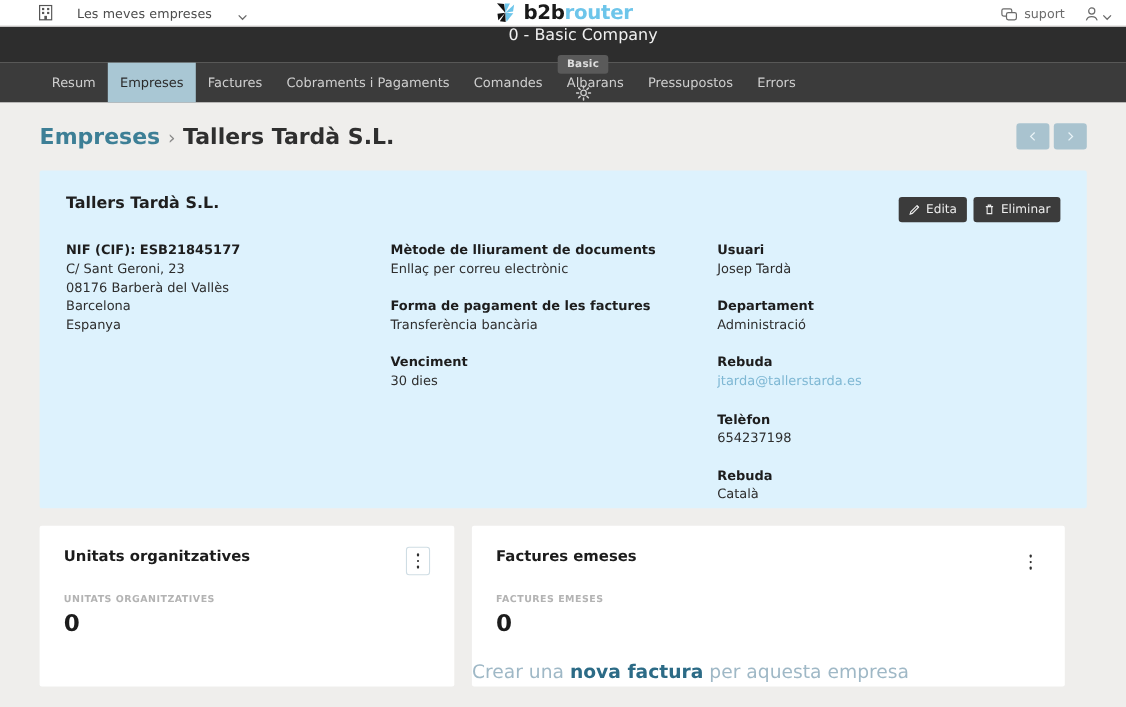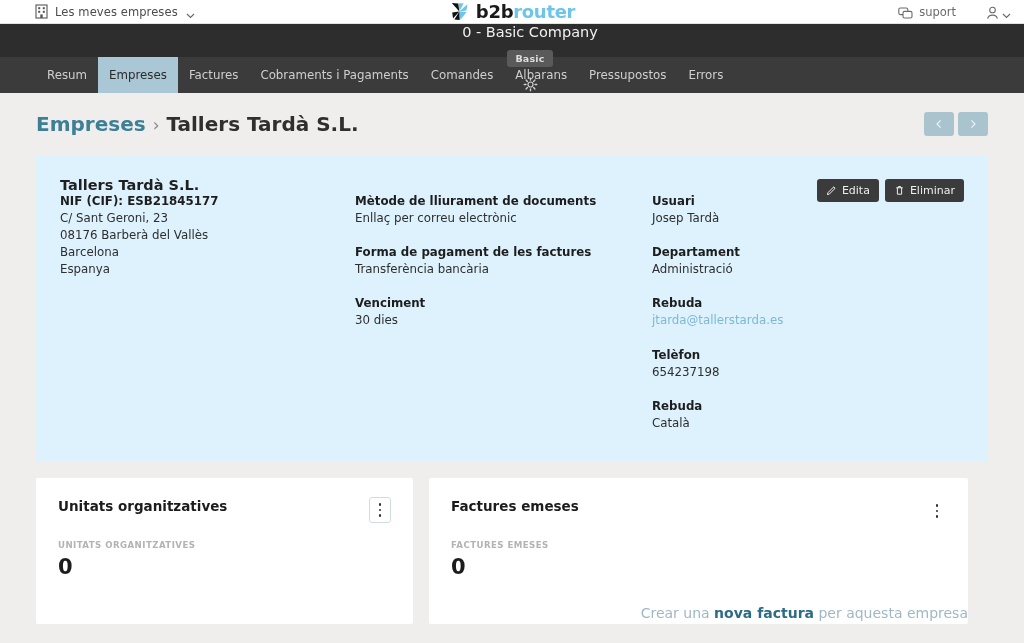--- a/index.html
+++ b/index.html
@@ -10,36 +10,36 @@
     overflow: hidden;
   }
 
   
   .topbar {
     height: 24px; background: #ffffff;
     display: flex; align-items: center;
     position: relative;
     border-bottom: 1px solid #e3e2e0;
   }
-  .topbar-left { display: flex; align-items: center; gap: 7px; margin-left: 35px; }
+  .topbar-left { display: flex; align-items: center; gap: 22px; margin-left: 35px; }
   .bldg-icon { width: 13px; height: 15px; display: block; }
   .topbar-label {
     font-size: 11.5px; color: #4c4c4c; letter-spacing: .1px;
   }
   .chev { width: 11px; height: 11px; display: block; }
   .logo-wrap {
     position: absolute; left: 50%; transform: translateX(-50%);
     display: flex; align-items: center; gap: 6px; top: 1px;
   }
   .logo-mark { width: 21px; height: 21px; display: block; }
   .logo-text { font-size: 18px; font-weight: bold; letter-spacing: -.3px; line-height: 1; }
   .logo-b2b { color: #1a1a1a; }
   .logo-router { color: #6dc5ea; }
   .topbar-right {
-    position: absolute; right: 12px; display: flex; align-items: center; gap: 30px; margin-left: 14px;
+    position: absolute; right: 12px; display: flex; align-items: center; gap: 18px; margin-left: 14px;
   }
   .support { display: flex; align-items: center; gap: 6px; }
   .support-label { font-size: 11.5px; color: #6b6b6b; }
   .chat-icon { width: 15px; height: 13px; display: block; }
   .user-block { display: flex; align-items: center; gap: 2px; }
   .user-icon { width: 13px; height: 14px; display: block; }
 
   
   .company-bar {
     height: 33px; background: #2d2d2d;
@@ -95,21 +95,21 @@
   .card-title { font-size: 14.5px; font-weight: bold; color: #1f1f1f; }
   .card-actions { position: absolute; right: 24px; top: 24px; display: flex; gap: 6px; }
   .act-btn {
     background: #3b3b3b; border: none; border-radius: 3px;
     color: #ededed; font-size: 11px; cursor: pointer;
     padding: 5px 9px; display: flex; align-items: center; gap: 5px;
     font-family: "DejaVu Sans", "Liberation Sans", sans-serif;
   }
   .act-btn svg { width: 11px; height: 11px; display: block; }
 
-  .cols { display: flex; }
+  .cols { display: flex; margin-top: 26px; }
   .col-1 { width: 295px; }
   .col-2 { width: 297px; }
   .col-3 { width: 300px; }
 
   .fld { margin-bottom: 17px; }
   .fld-label { font-size: 11.8px; font-weight: bold; color: #1d1d1d; line-height: 1.45; }
   .fld-value { font-size: 11.8px; color: #2e2e2e; line-height: 1.45; }
   .fld-value.link { color: #7fb8d4; cursor: pointer; }
   .addr-line { font-size: 11.8px; color: #2e2e2e; line-height: 1.45; }
   .nif-row { font-size: 11.8px; font-weight: bold; color: #1d1d1d; line-height: 1.45; }
@@ -136,21 +136,21 @@
   }
   .kebab-dots { display: flex; flex-direction: column; gap: 2.5px; align-items: center; }
   .kebab-dots i { width: 2.7px; height: 2.7px; background: #2f2f2f; border-radius: 50%; display: block; }
   .stat-label {
     font-size: 8.6px; font-weight: bold; color: #b3b3b3;
     letter-spacing: .45px; margin-top: 26px;
   }
   .stat-value { font-size: 21px; font-weight: bold; color: #1c1c1c; margin-top: 5px; }
   .create-link {
     position: absolute; left: 0; right: 0; bottom: 3px;
-    text-align: right; font-size: 14px; color: #9fb8c6; cursor: pointer;
+    text-align: left; font-size: 17px; color: #9fb8c6; cursor: pointer;
   }
   .create-link b { color: #2c6b86; font-weight: bold; }
 </style>
 </head>
 <body>
 
 <div class="topbar">
   <div class="topbar-left">
     <span class="bldg-icon">
       <svg viewBox="0 0 13 15" width="13" height="15">

